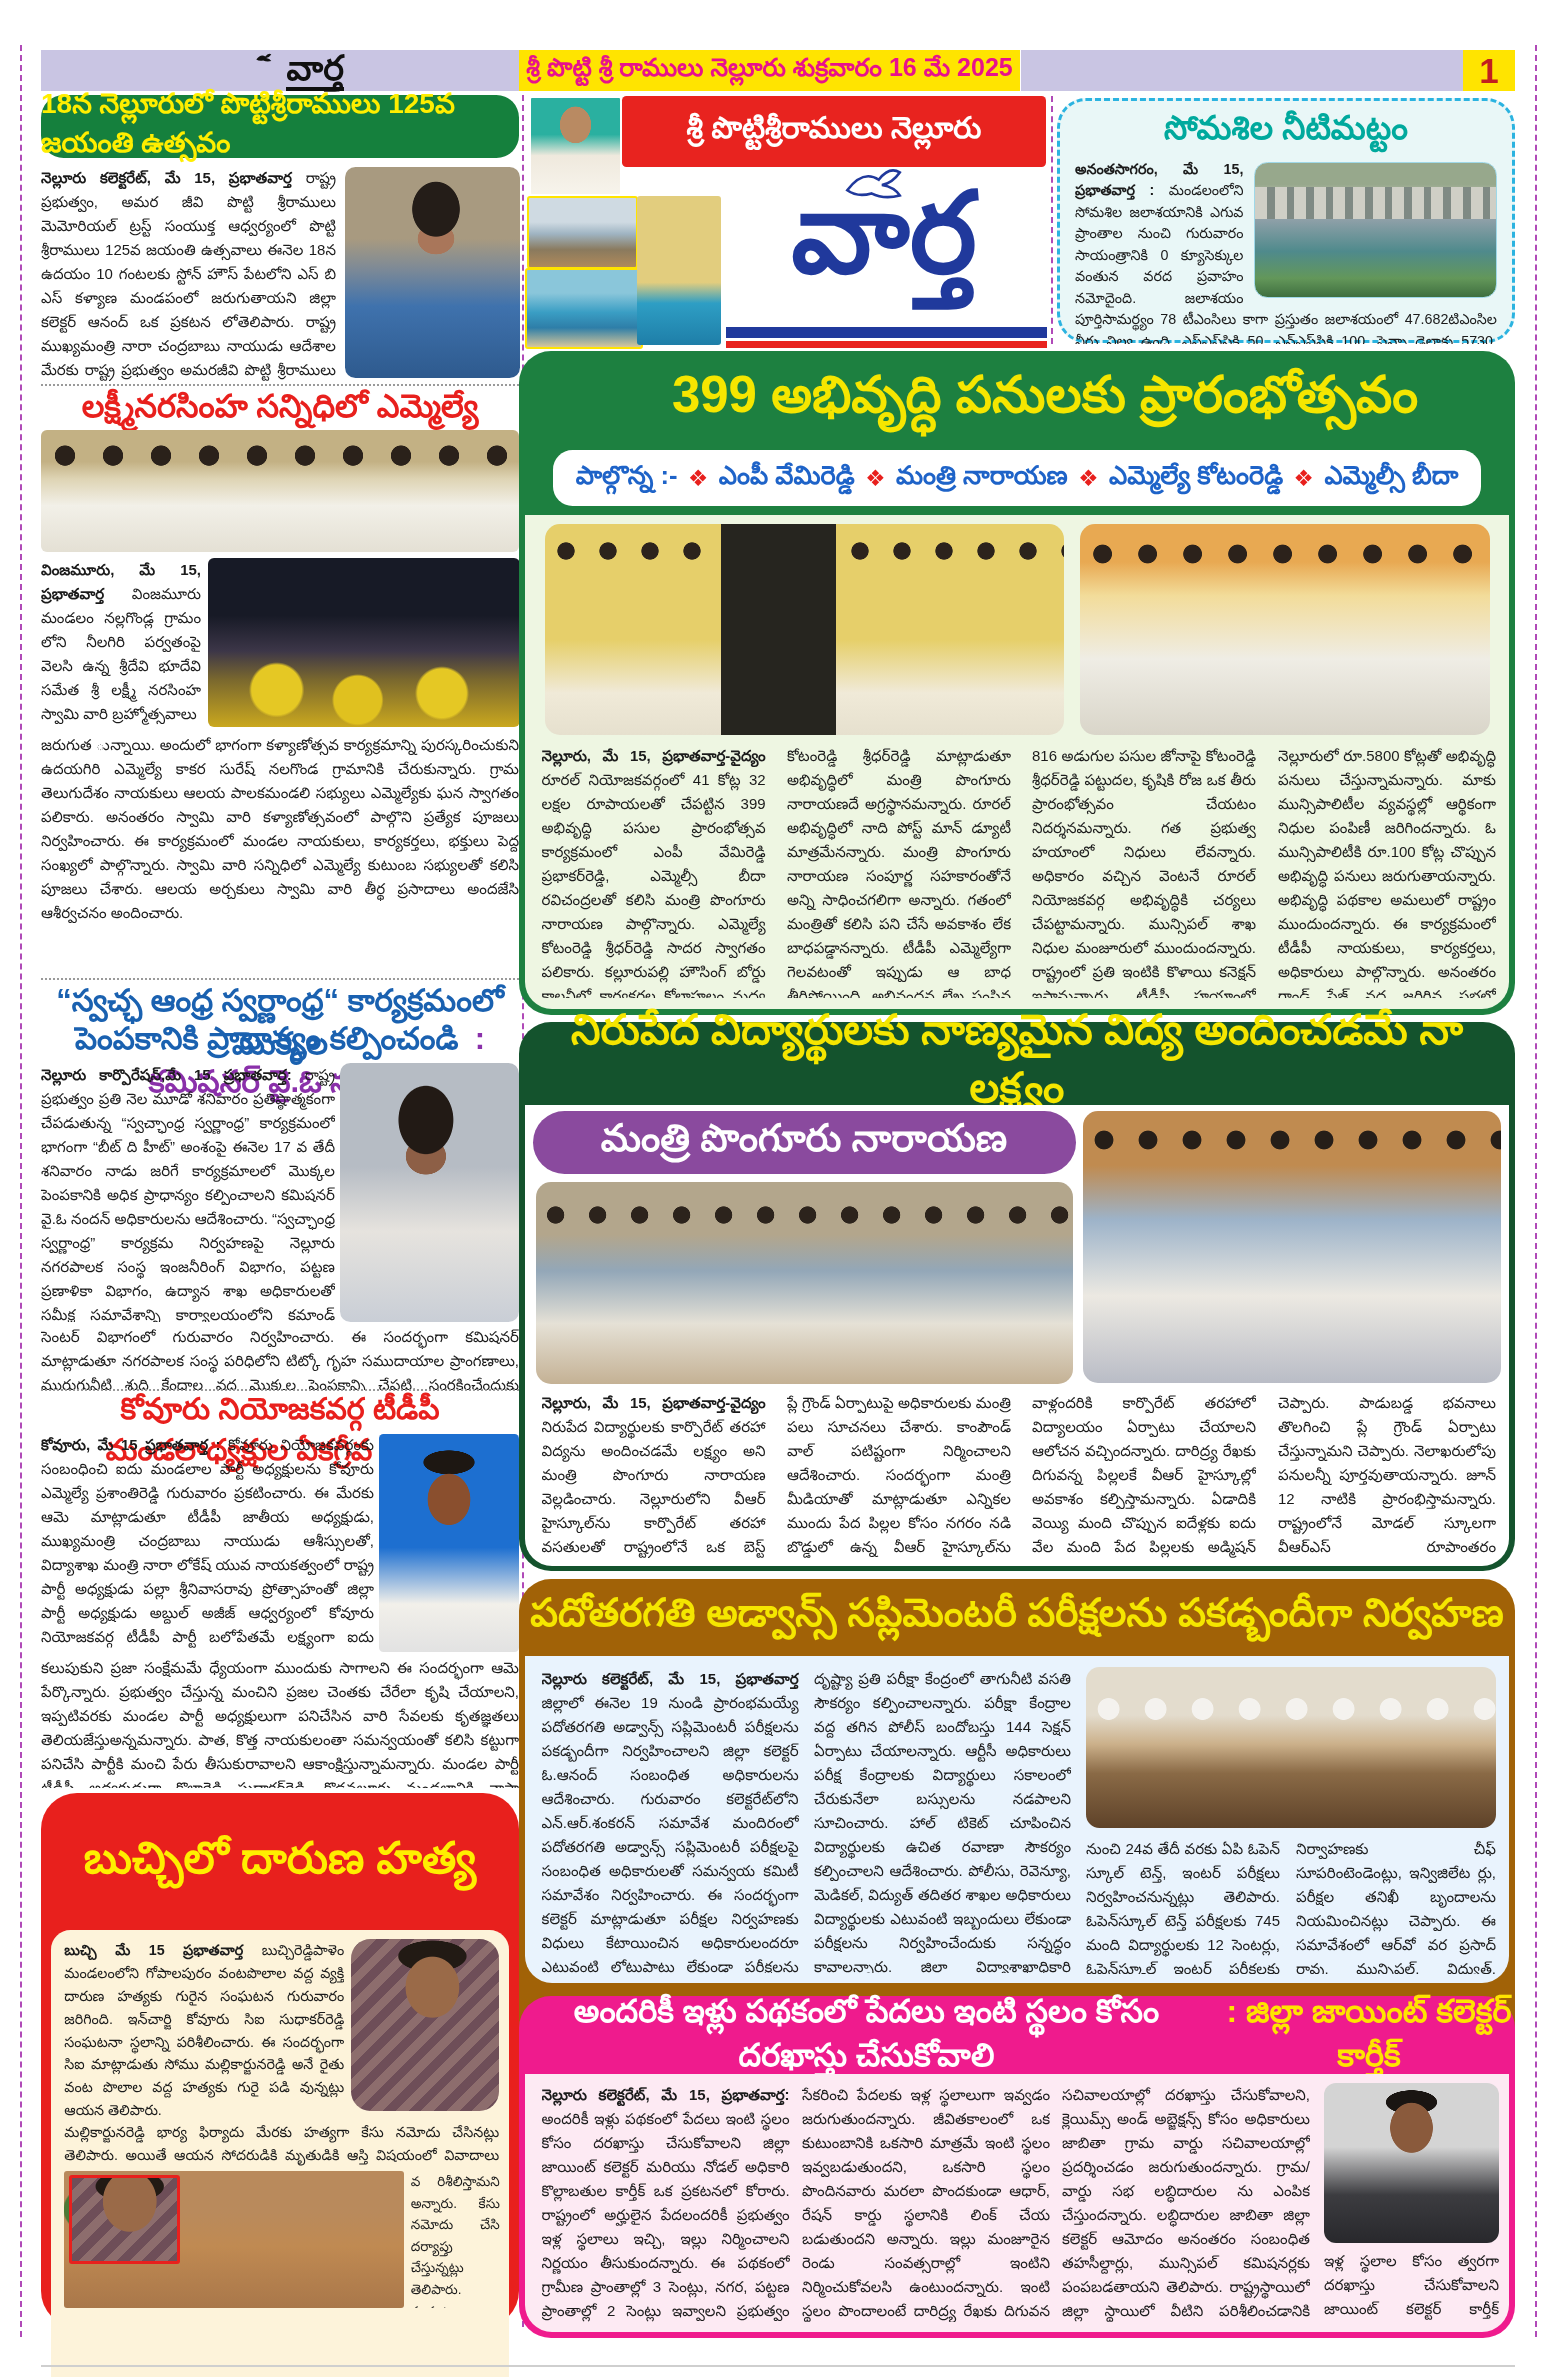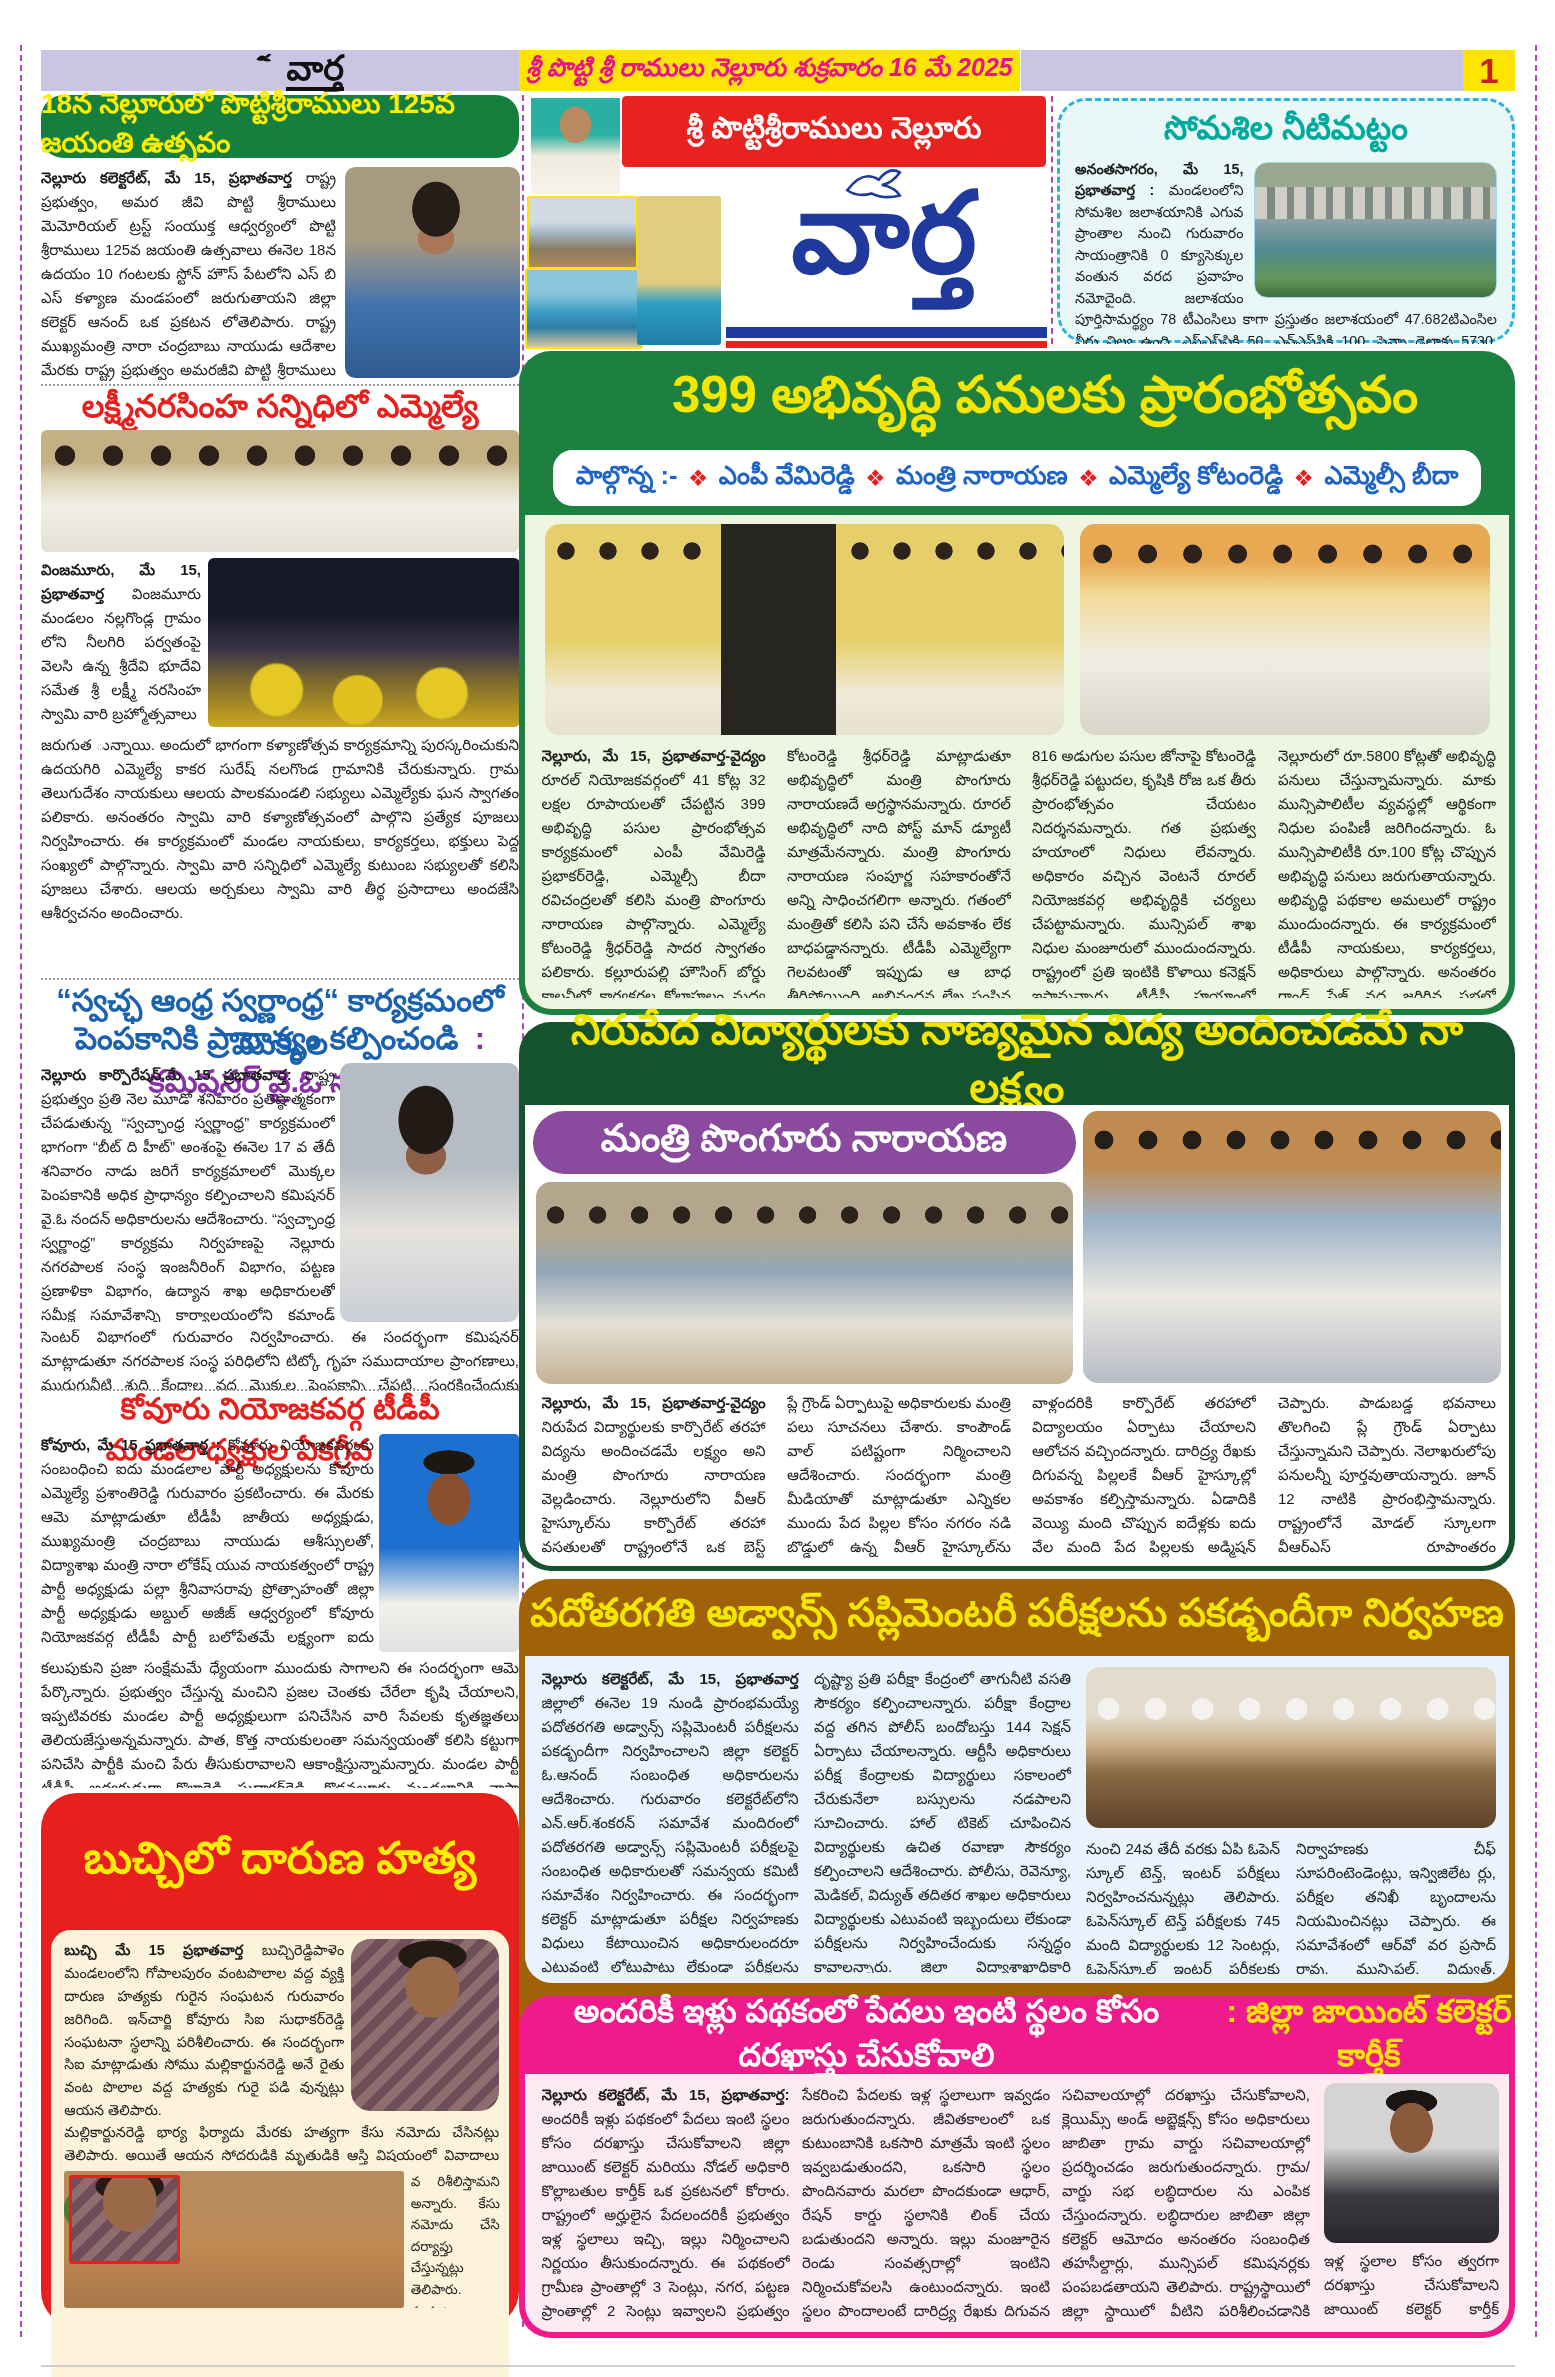--- a/index.html
+++ b/index.html
@@ -62,21 +62,21 @@
   <div class="edge" style="left:1535px;top:45px;height:2292px;"></div>
   <div class="vdiv" style="left:522px;top:95px;height:2232px;"></div>
   <div class="vdiv" style="left:1051px;top:96px;height:248px;"></div>
 
   <div class="abs bar lav" style="left:41px;top:50px;width:478px;height:41px;">
     <span class="logo-small">వార్త</span>
     <svg width="19.6" height="12" viewBox="0 0 60 40" style="margin-left:-90px;margin-top:-25.6px;">
         <path d="M5 25 Q20 5 35 15 Q45 2 55 8 Q48 18 38 20 Q50 22 55 30 Q40 34 28 28 Q15 32 5 25Z" fill="#111"></path>
       </svg>
   </div>
-  <div class="abs bar yel" style="left:519px;top:50px;width:501px;height:41px;font-style:italic;">
+  <div class="abs bar yel" style="left:519px;top:50px;width:501px;height:41px;">
     <span class="datetxt">శ్రీ పొట్టి శ్రీ రాములు నెల్లూరు శుక్రవారం 16 మే 2025</span>
   </div>
   <div class="abs bar lav" style="left:1021px;top:50px;width:443px;height:41px;"></div>
   <div class="abs bar yel" style="left:1463px;top:50px;width:52px;height:41px;">
     <span class="pgnum">1</span>
   </div>
 
   <div class="abs banner-green" style="left:41px;top:95px;width:478px;height:63px;">
     <span>18న నెల్లూరులో పొట్టిశ్రీరాములు 125వ జయంతి ఉత్సవం</span>
   </div>

